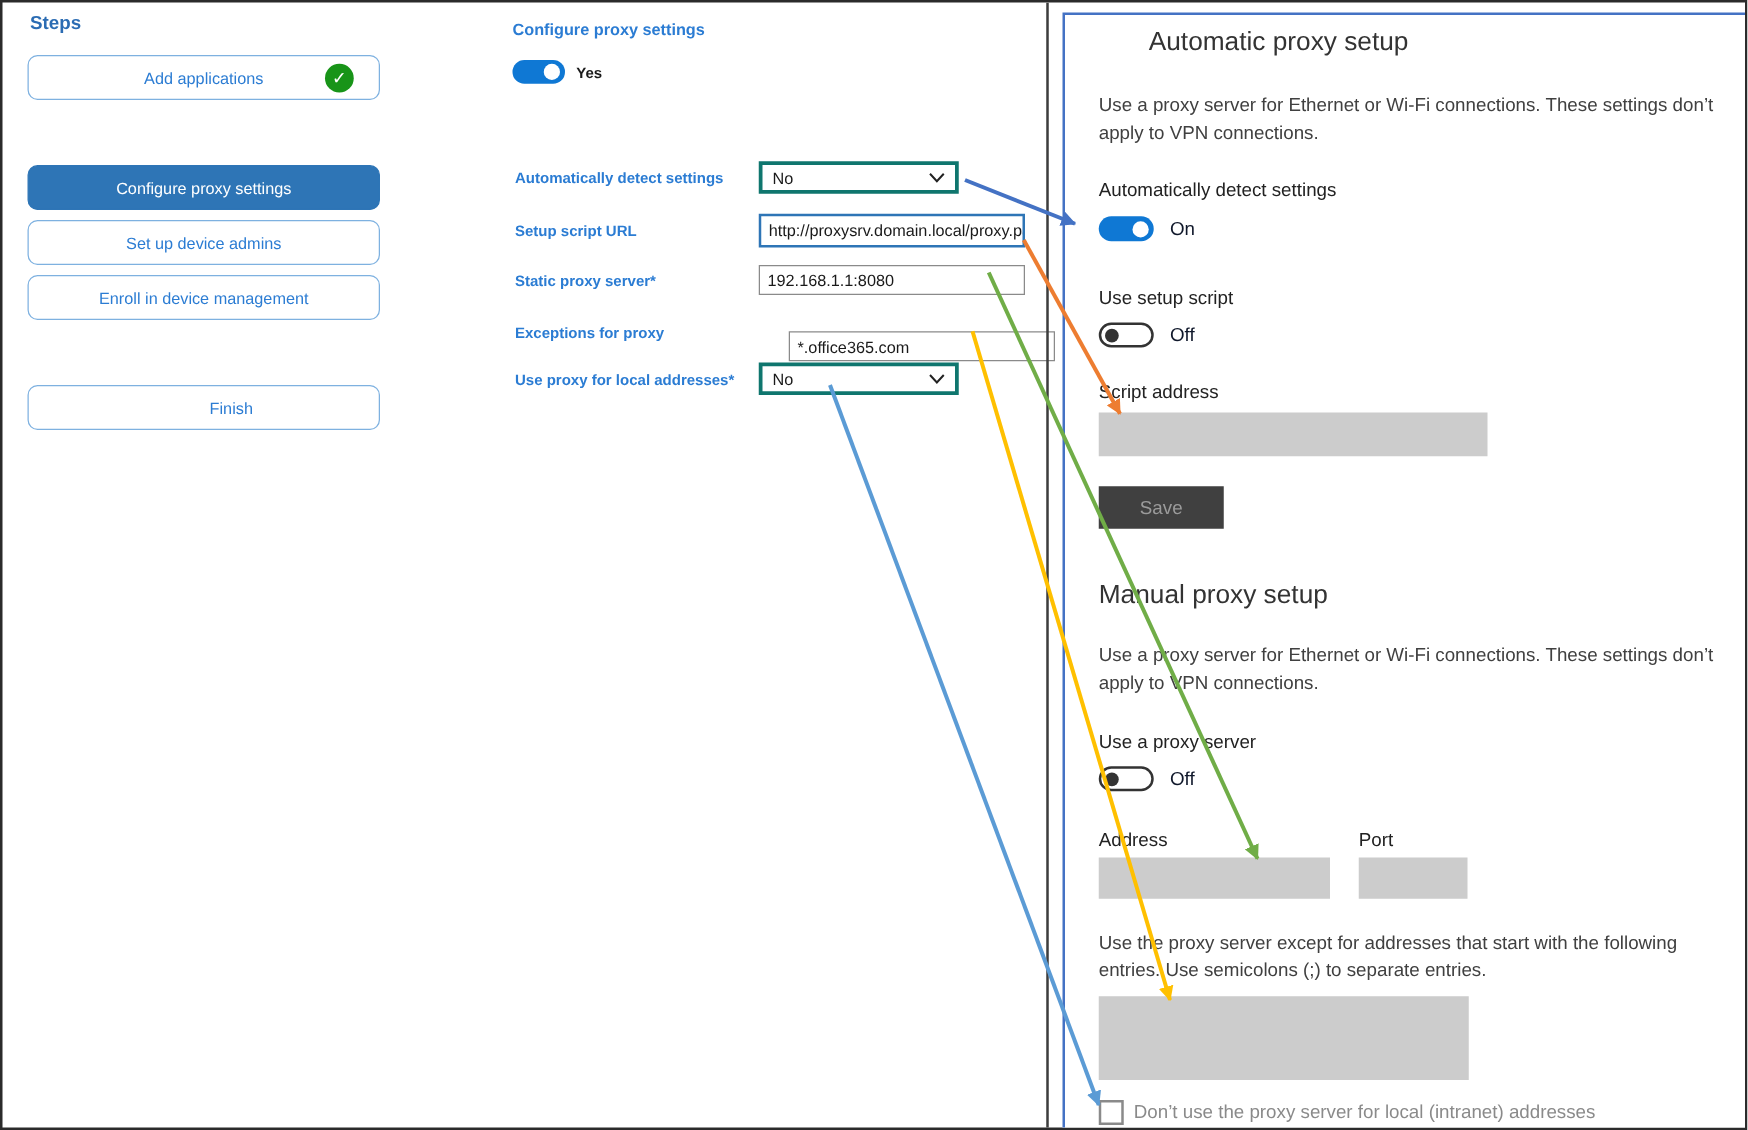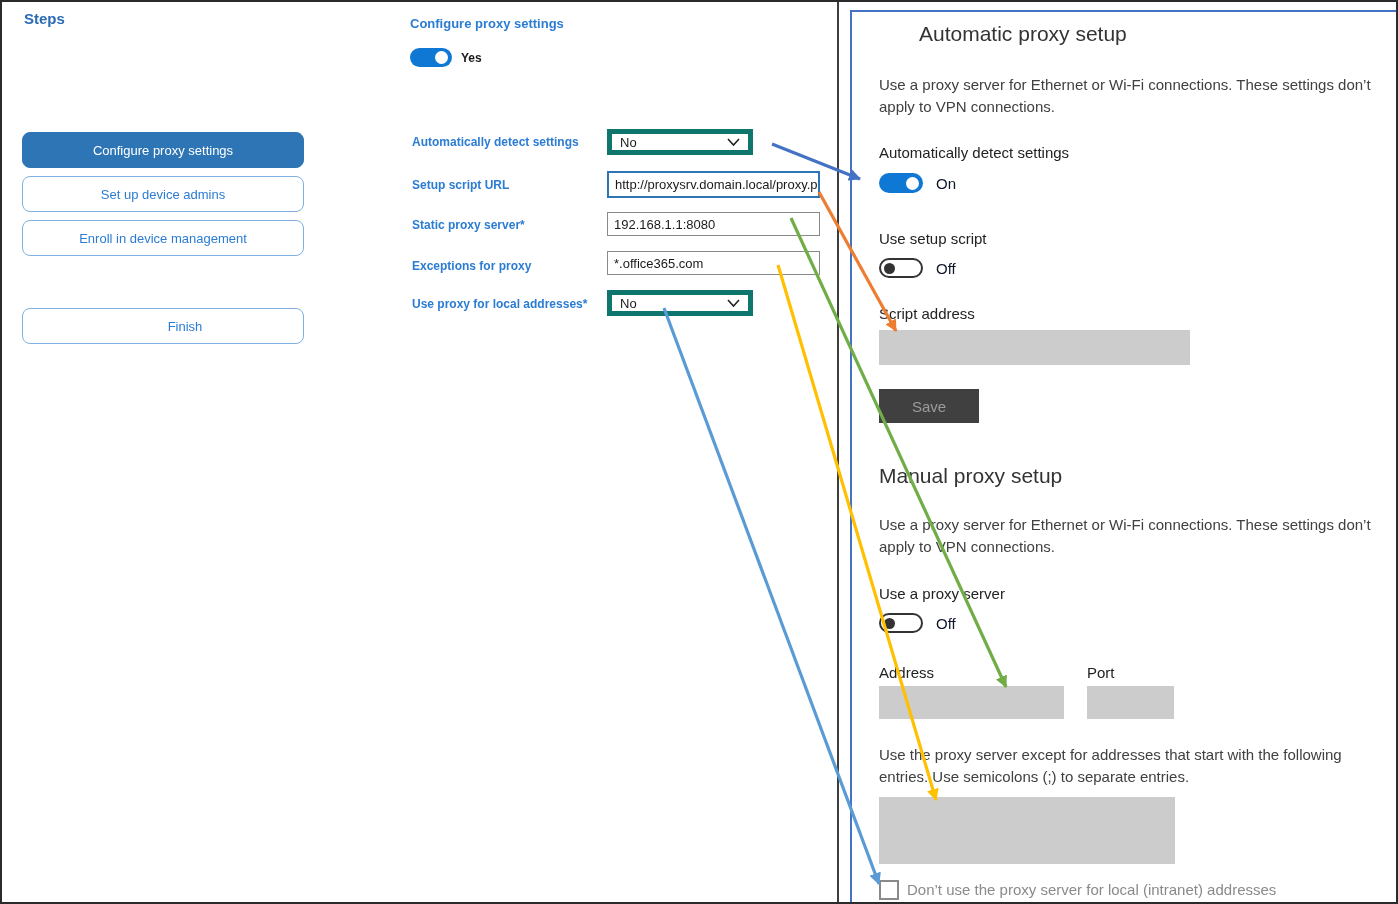--- a/index.html
+++ b/index.html
@@ -24,22 +24,22 @@
   
   .form-title { position:absolute; left:408px; top:14px; font-size:13px; font-weight:bold; color:#2b7cd3; }
   .form-label { position:absolute; left:410px; font-size:12px; font-weight:bold; color:#2b7cd3; }
   .txt-input {
     position:absolute; left:605px; width:213px; height:26px;
     border:1px solid #8a8a8a; background:#fff; font-size:13px; color:#1a1a1a;
     padding:0 6px; display:flex; align-items:center; white-space:nowrap; overflow:hidden;
   }
   .txt-input.focused { border:2px solid #2e75b6; }
   .select-box {
-    position:absolute; left:605px; width:146px; height:26px;
-    border:5px solid #0f766e; background:#fff; font-size:13px; color:#1a1a1a;
+    position:absolute; left:605px; width:160px; height:26px;
+    border:3px solid #0f766e; background:#fff; font-size:13px; color:#1a1a1a;
     padding:0 8px; display:flex; align-items:center; justify-content:space-between; cursor:pointer;
   }
   
   .tgl { position:absolute; border-radius:999px; cursor:pointer; }
   .tgl .knob { position:absolute; border-radius:50%; }
   .tgl-sm-on { width:42px; height:19px; background:#0f78d4; }
   .tgl-sm-on .knob { width:13px; height:13px; right:4px; top:3px; background:#fff; }
   .tgl-on { width:44px; height:20px; background:#0f78d4; }
   .tgl-on .knob { width:13px; height:13px; right:4px; top:3.5px; background:#fff; }
   .tgl-off { width:44px; height:20px; background:#fff; border:2px solid #333; }
@@ -62,20 +62,24 @@
   
   #arrows { position:absolute; left:0; top:0; width:1398px; height:904px; pointer-events:none; z-index:10; }
 </style>
 </head>
 <body>
 
 <div id="root">
 
   <div class="steps-title">Steps</div>
 
+  <div class="step-btn" style="top:42px;">
+    <span>Add applications</span>
+    <span class="check-badge">✓</span>
+  </div>
   <div class="step-btn active" style="top:130px;">
     <span>Configure proxy settings</span>
   </div>
   <div class="step-btn" style="top:174px;">
     <span>Set up device admins</span>
   </div>
   <div class="step-btn" style="top:218px;">
     <span>Enroll in device management</span>
   </div>
   <div class="step-btn" style="top:306px;padding-left:44px;">
@@ -97,21 +101,21 @@
       </svg>
   </div>
 
   <div class="form-label" style="top:176px;">Setup script URL</div>
   <div class="txt-input focused" style="top:169px; height:27px;">http://proxysrv.domain.local/proxy.pa</div>
 
   <div class="form-label" style="top:216px;">Static proxy server*</div>
   <div class="txt-input" style="top:210px; height:24px;">192.168.1.1:8080</div>
 
   <div class="form-label" style="top:257px;">Exceptions for proxy</div>
-  <div class="txt-input" style="top:249px; height:24px;">*.office365.com</div>
+  <div class="txt-input" style="top:263px; height:24px;margin-left:24px;">*.office365.com</div>
 
   <div class="form-label" style="top:295px;">Use proxy for local addresses*</div>
   <div class="select-box" style="top:288px;">
     <span>No</span>
     <svg width="13" height="9" viewBox="0 0 13 9">
         <path d="M1 1 L6.5 7 L12 1" stroke="#222" stroke-width="1.6" fill="none"></path>
       </svg>
   </div>
 
   <div class="v-divider"></div>

